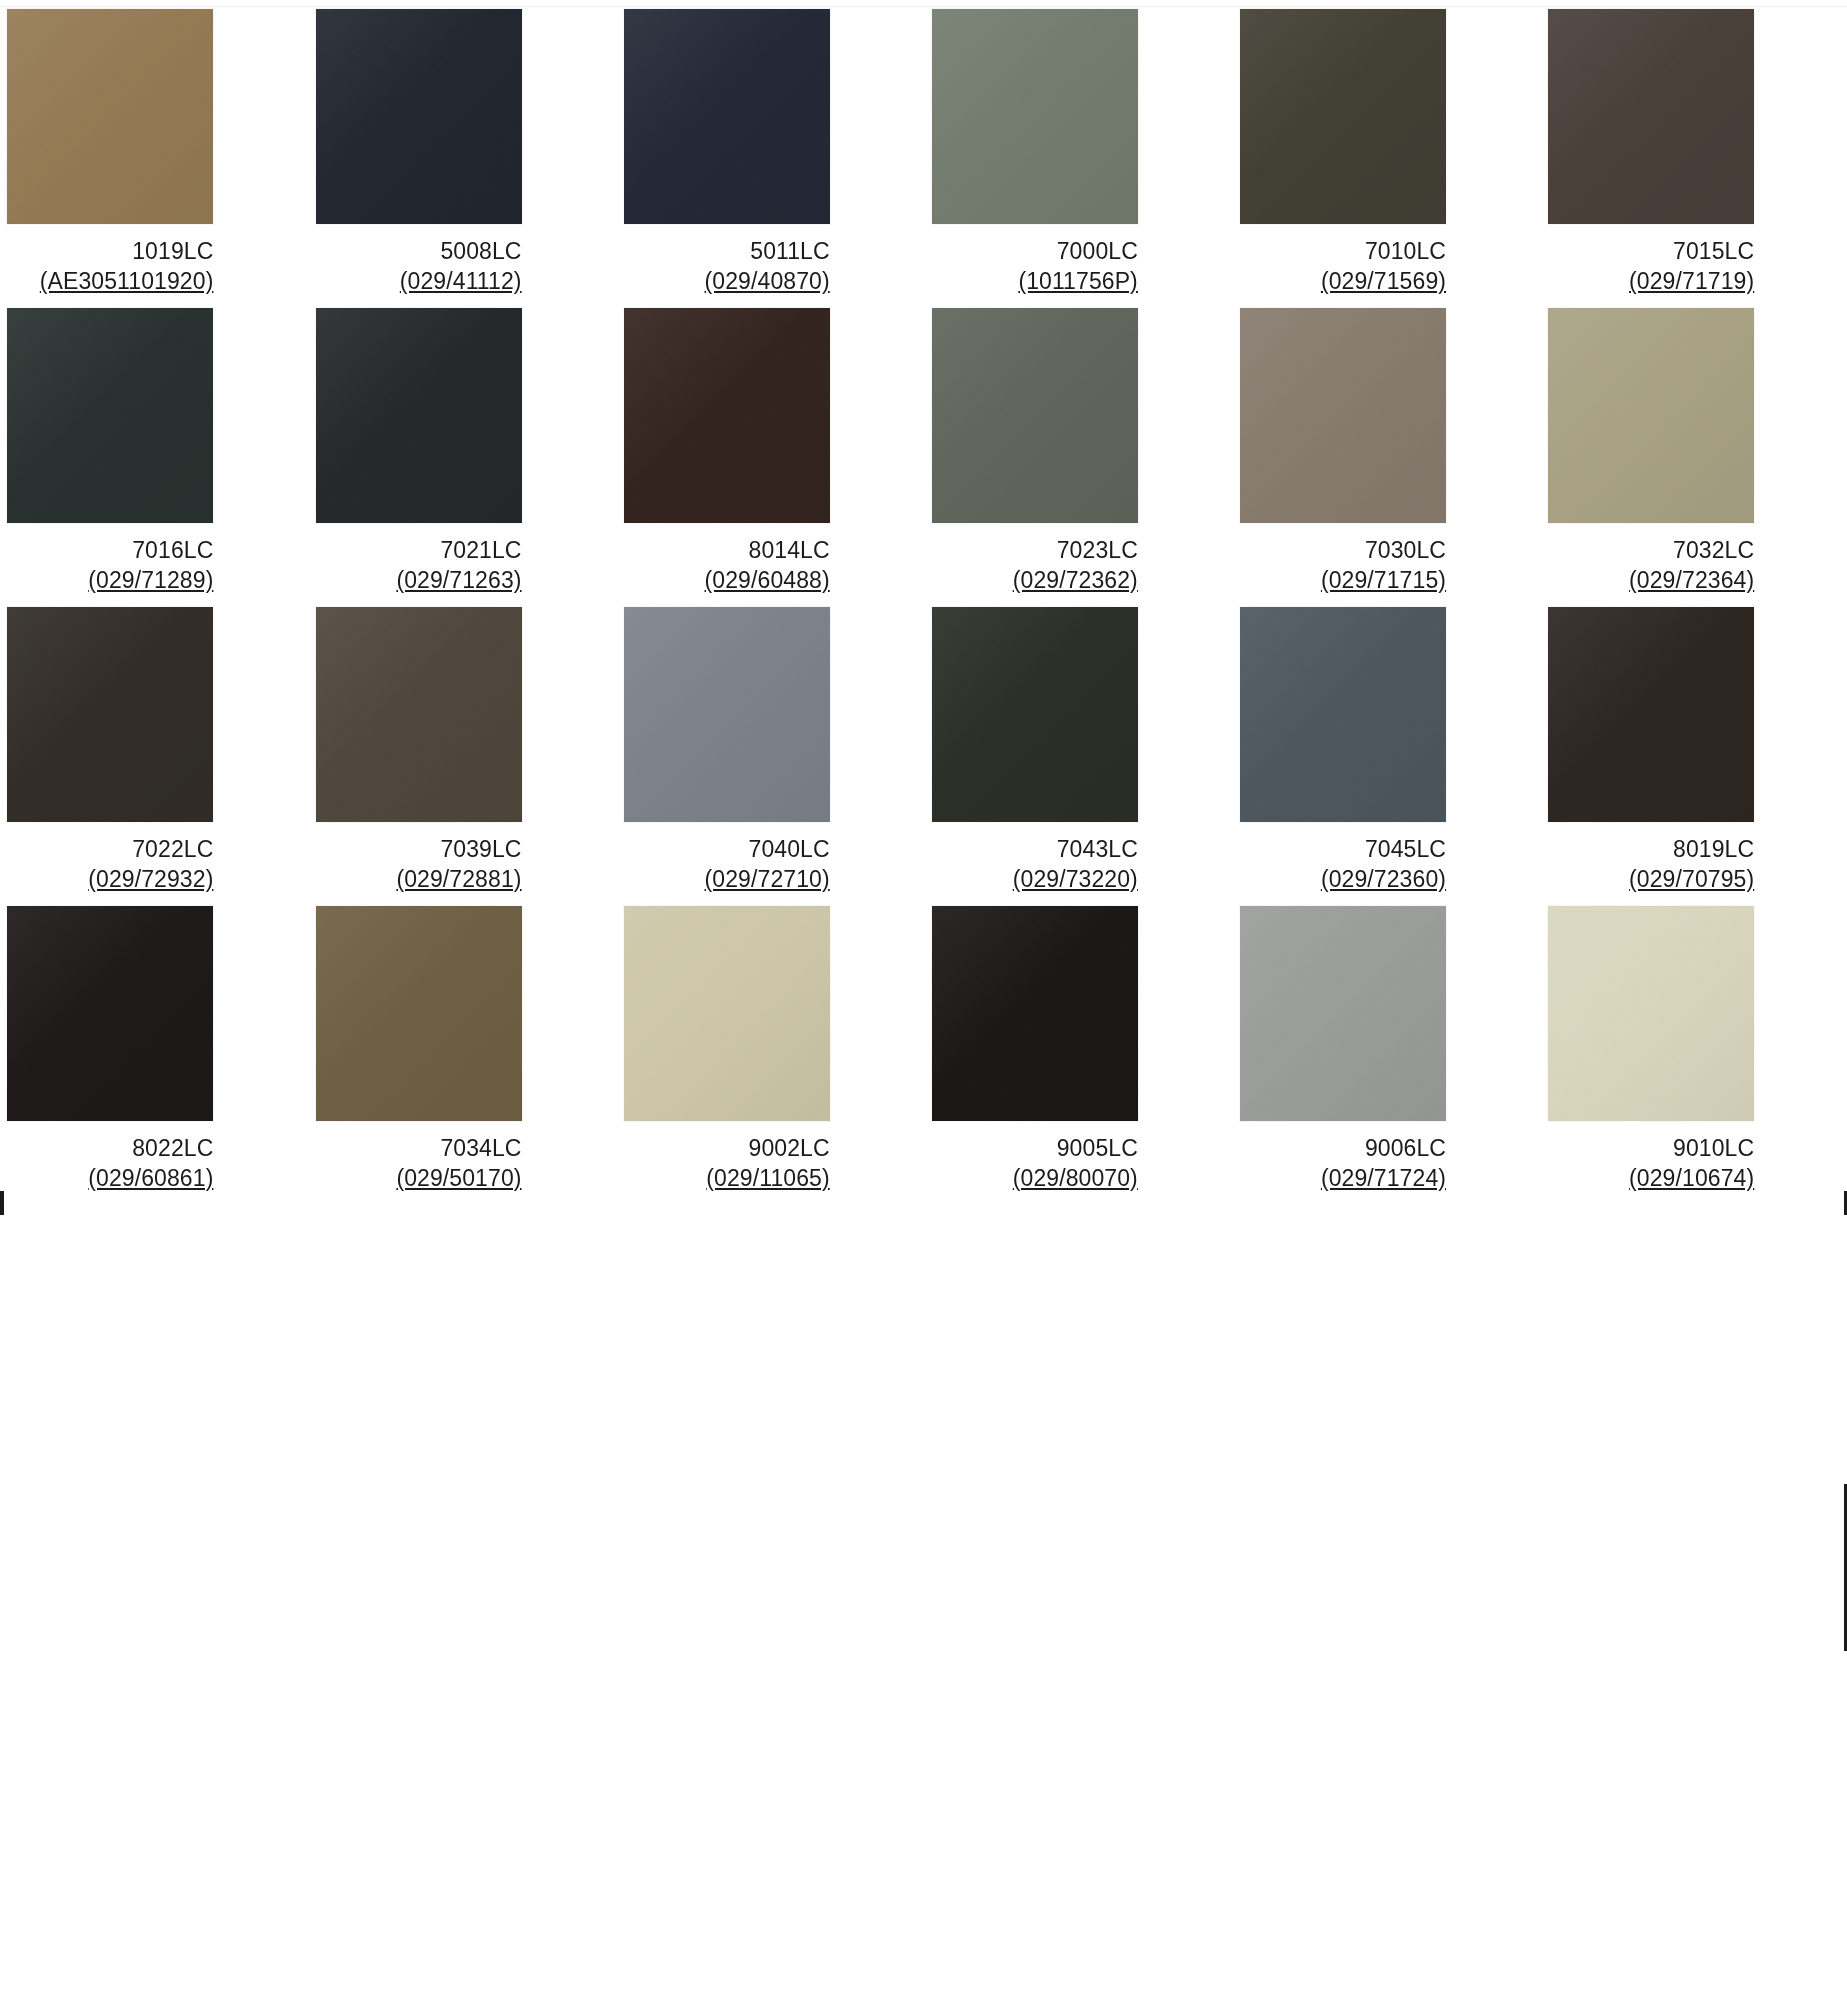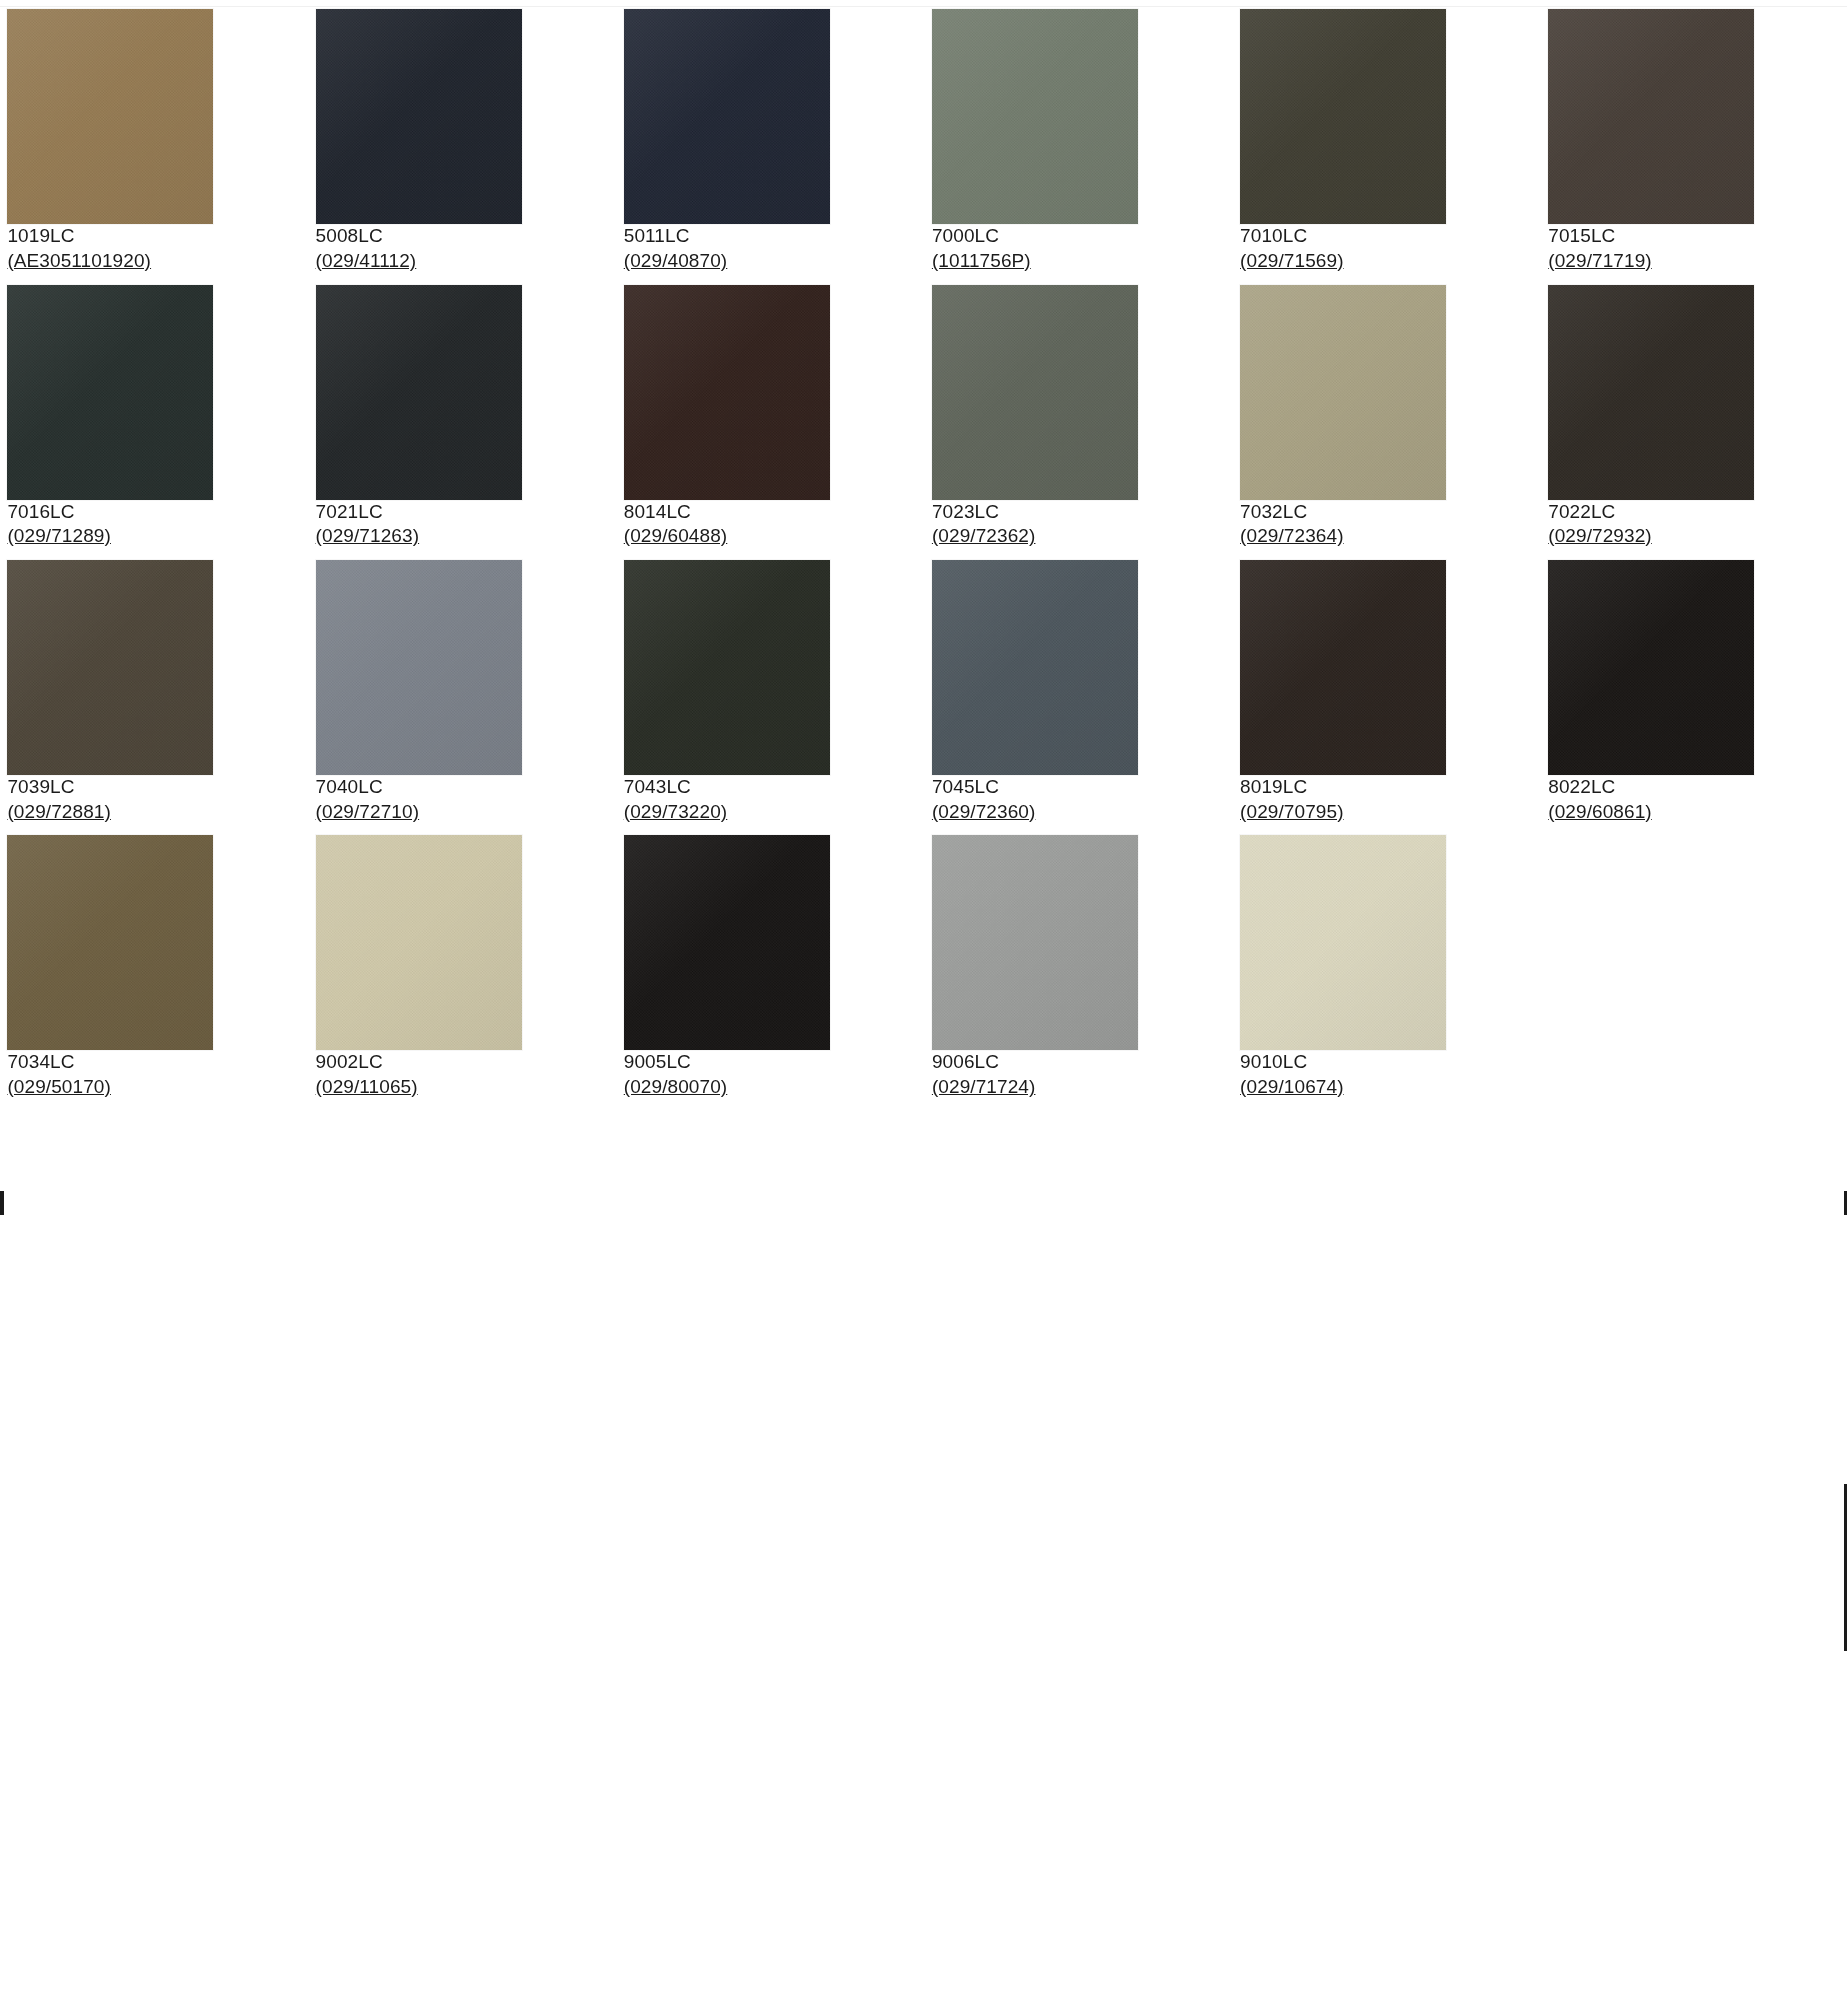--- a/index.html
+++ b/index.html
@@ -77,23 +77,24 @@
     content: "";
     position: absolute;
     inset: 0;
     background: linear-gradient(135deg, rgba(255,255,255,0.07) 0%, rgba(255,255,255,0.0) 45%, rgba(0,0,0,0.05) 100%);
     pointer-events: none;
     z-index: 2;
   }
 
   .swatch-caption {
     width: 206px;
-    text-align: left;
+    text-align: right;
+    padding-top: 13px;
     color: #1b1b1b;
-    font-size: 19px;
+    font-size: 23px;
     line-height: 1.30;
     letter-spacing: 0.1px;
   }
   .swatch-code { display: block; }
   .swatch-ref  { display: block; text-decoration: underline; }
 </style>
 </head>
 <body>
 
 <div class="top-rule"></div>
@@ -167,20 +168,27 @@
       </div>
     </div>
     <div class="swatch-cell">
       <div class="swatch-chip" style="background-color: rgb(92, 98, 87);"></div>
       <div class="swatch-caption">
         <span class="swatch-code">7023LC</span>
         <span class="swatch-ref">(029/72362)</span>
       </div>
     </div>
     <div class="swatch-cell">
+      <div class="swatch-chip" style="background-color: rgb(133, 121, 106);"></div>
+      <div class="swatch-caption">
+        <span class="swatch-code">7030LC</span>
+        <span class="swatch-ref">(029/71715)</span>
+      </div>
+    </div>
+    <div class="swatch-cell">
       <div class="swatch-chip" style="background-color: rgb(168, 161, 130);"></div>
       <div class="swatch-caption">
         <span class="swatch-code">7032LC</span>
         <span class="swatch-ref">(029/72364)</span>
       </div>
     </div>
     <div class="swatch-cell">
       <div class="swatch-chip" style="background-color: rgb(43, 38, 32);"></div>
       <div class="swatch-caption">
         <span class="swatch-code">7022LC</span>

